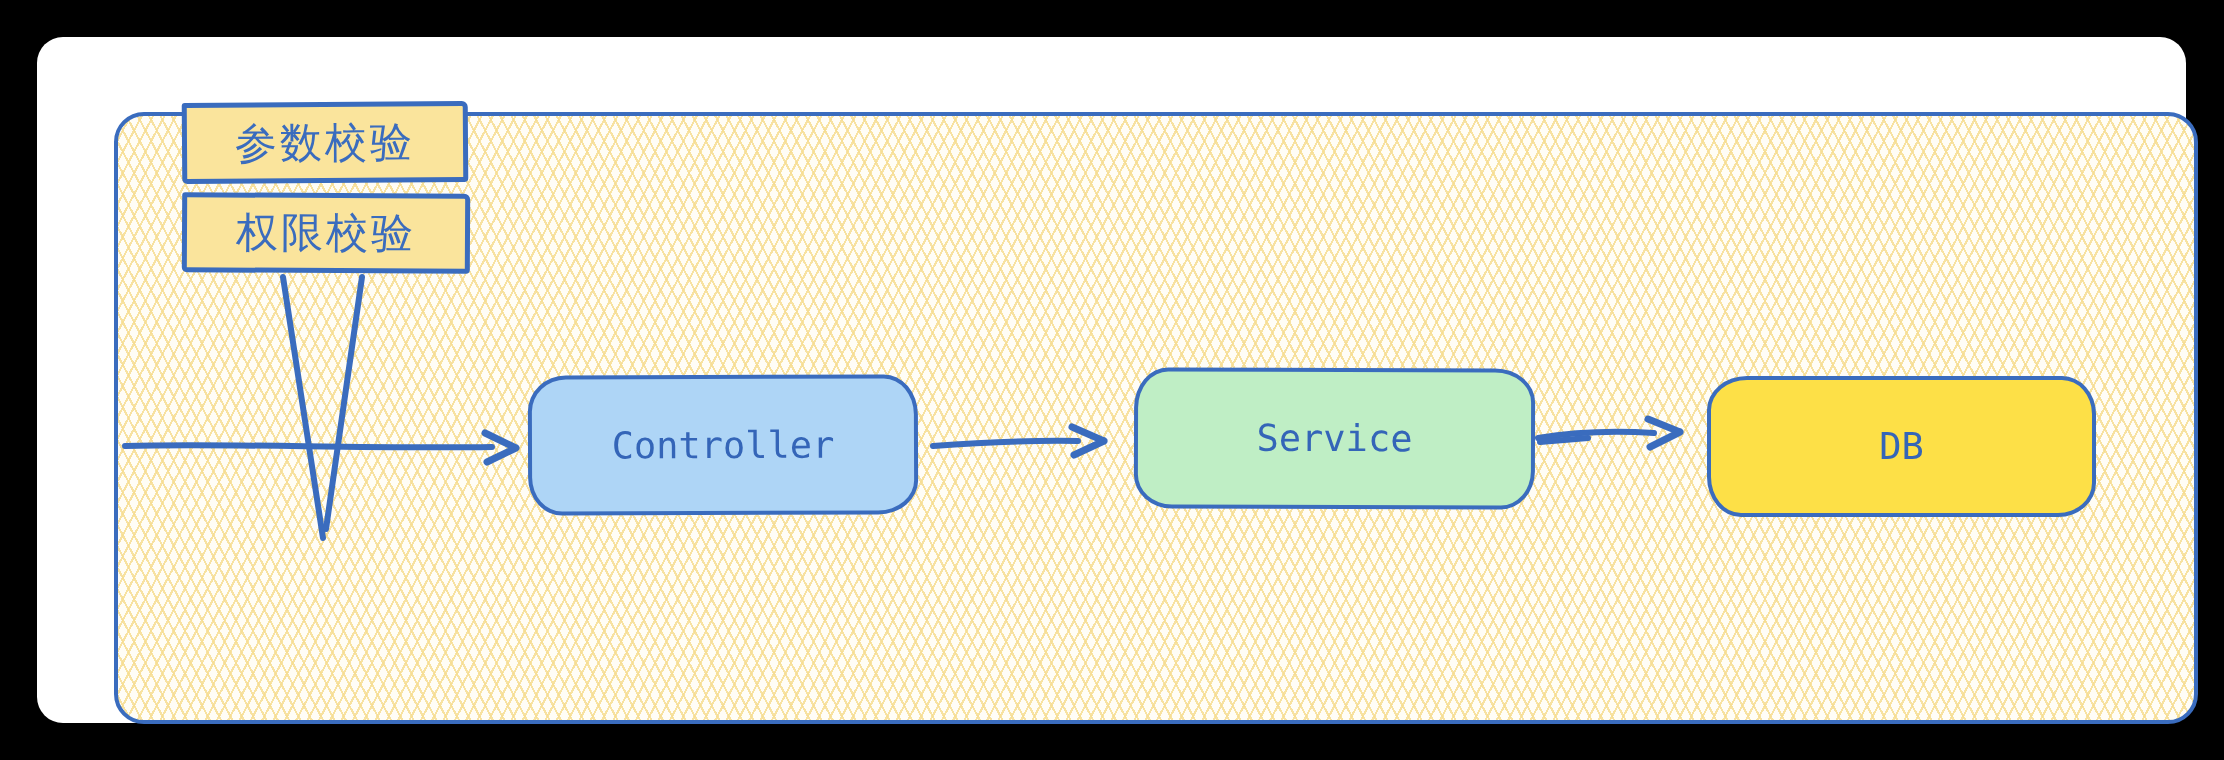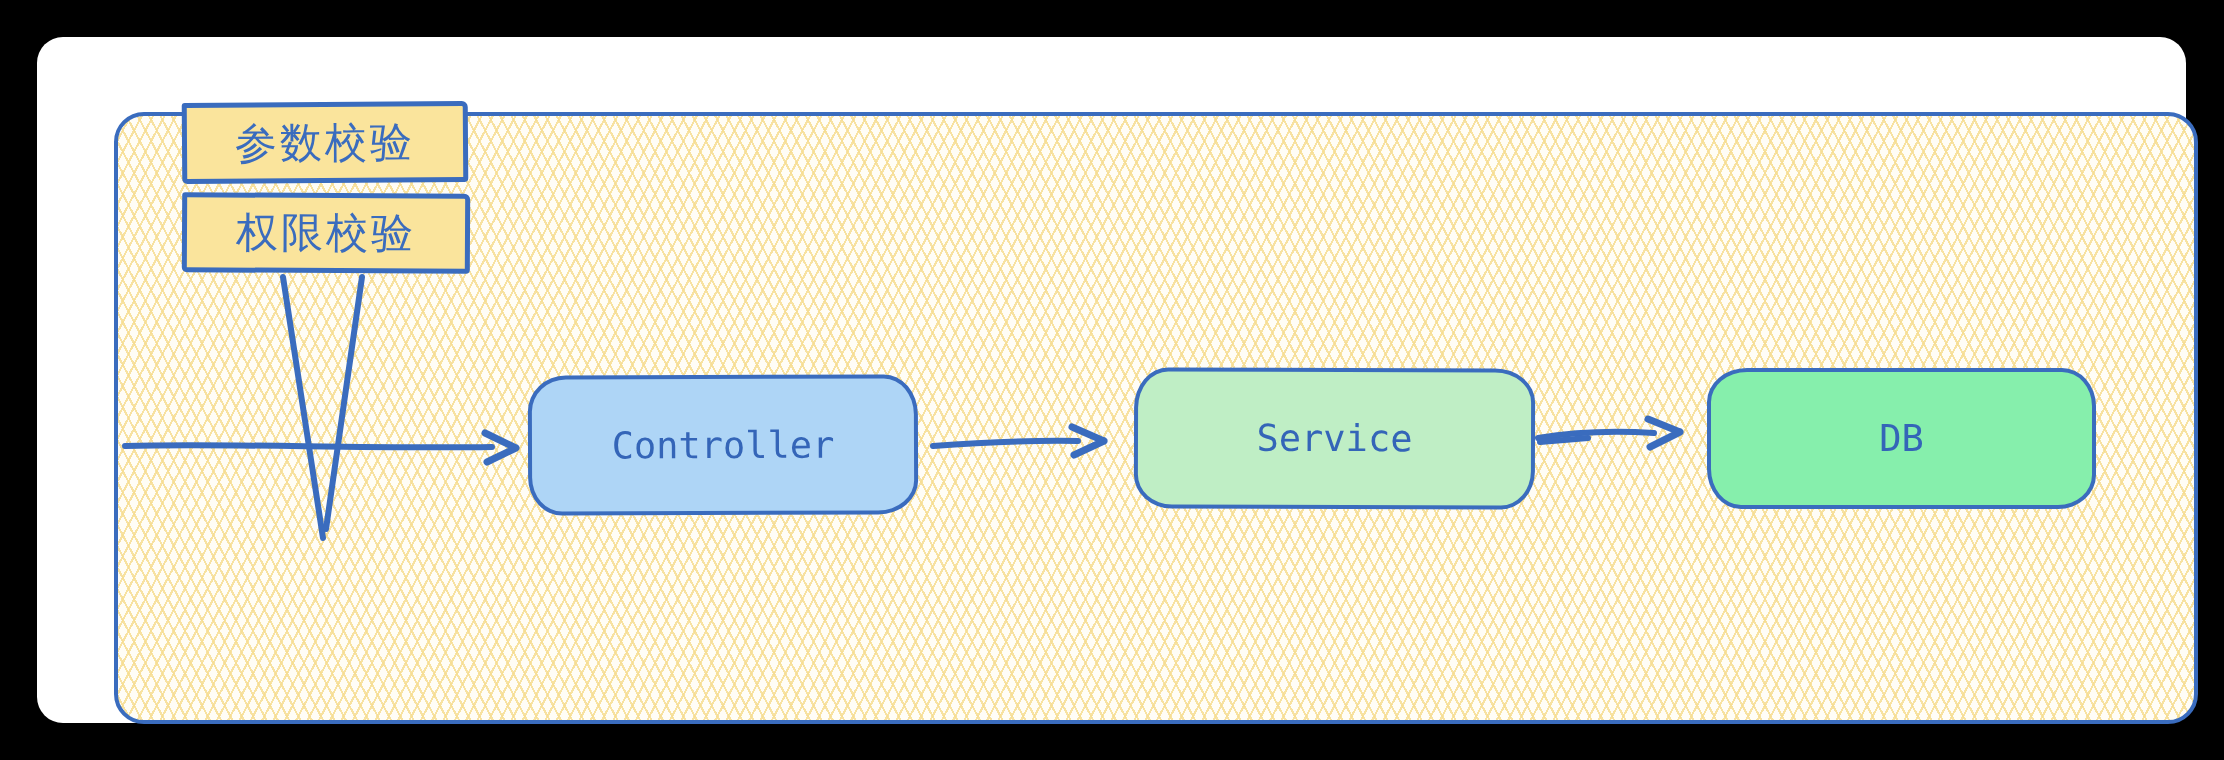--- a/index.html
+++ b/index.html
@@ -96,24 +96,24 @@
     left: 1134px;
     top: 368px;
     width: 401px;
     height: 141px;
     background: #bfeec5;
     border-radius: 34px 40px 34px 38px / 40px 34px 38px 34px;
     transform: rotate(0.15deg);
   }
   .node-db {
     left: 1707px;
-    top: 368px;
+    top: 376px;
     width: 389px;
     height: 141px;
-    background: #86efac;
+    background: #fde047;
     border-radius: 40px 34px 38px 34px / 34px 38px 34px 40px;
   }
   .connectors {
     position: absolute;
     left: 0;
     top: 0;
     width: 2224px;
     height: 760px;
     pointer-events: none;
   }

